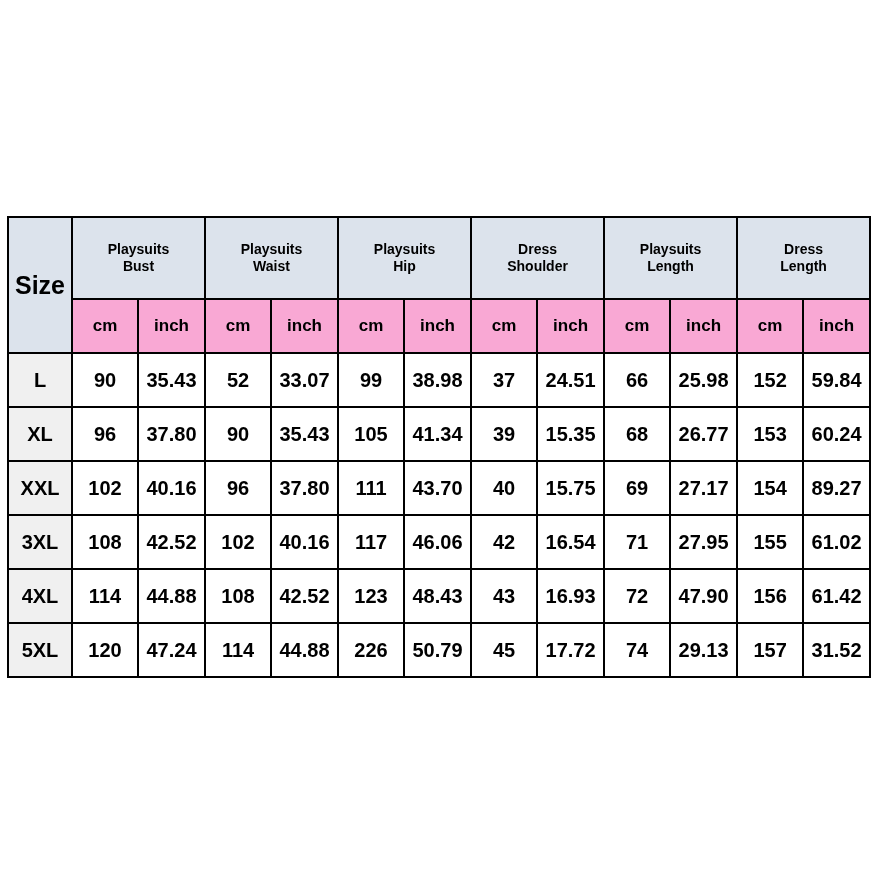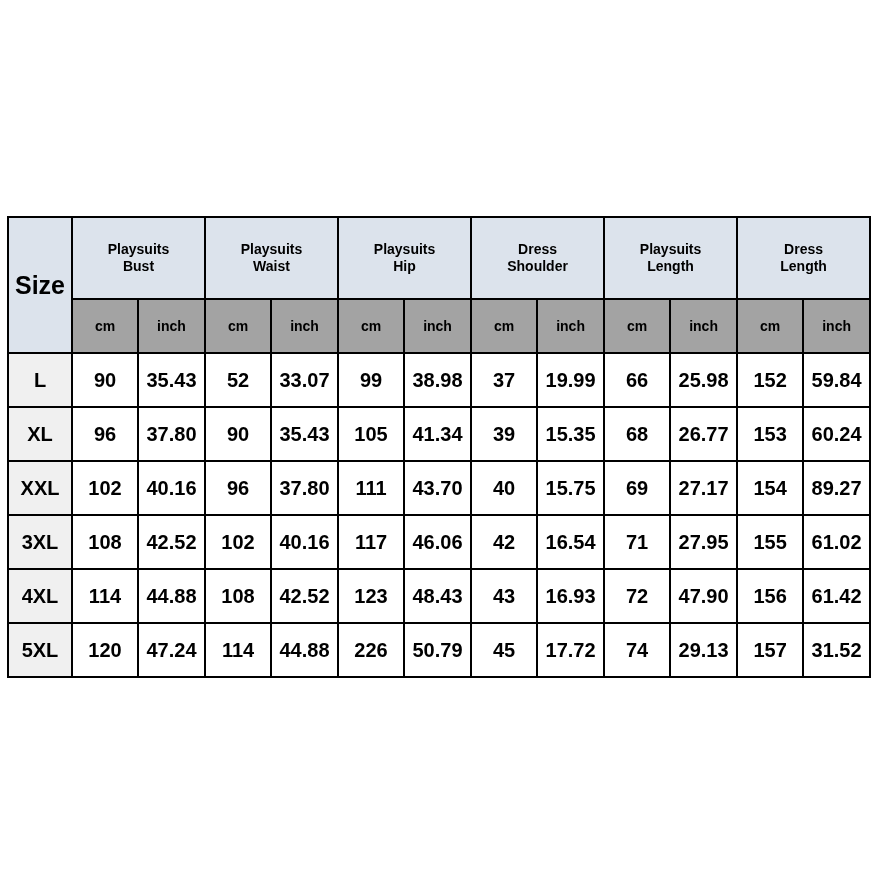--- a/index.html
+++ b/index.html
@@ -45,22 +45,22 @@
     font-size: 14px;
     line-height: 1.25;
     height: 80px;
   }
   th.size-head {
     background: #dce3ec;
     font-size: 25px;
     height: 132px;
   }
   th.unit-head {
-    background: #a3a3a3;
-    font-size: 14px;
+    background: #f9a8d4;
+    font-size: 17px;
     height: 52px;
   }
 
   
   td.size-cell {
     background: #f0f0f0;
     font-size: 20px;
     height: 52px;
   }
   td.val-cell {
@@ -140,21 +140,21 @@
     <tbody id="chart-body">
         <tr>
           <td class="size-cell">L</td>
           <td class="val-cell">90</td>
           <td class="val-cell">35.43</td>
           <td class="val-cell">52</td>
           <td class="val-cell">33.07</td>
           <td class="val-cell">99</td>
           <td class="val-cell">38.98</td>
           <td class="val-cell">37</td>
-          <td class="val-cell">19.99</td>
+          <td class="val-cell">24.51</td>
           <td class="val-cell">66</td>
           <td class="val-cell">25.98</td>
           <td class="val-cell">152</td>
           <td class="val-cell">59.84</td>
         </tr>
         <tr>
           <td class="size-cell">XL</td>
           <td class="val-cell">96</td>
           <td class="val-cell">37.80</td>
           <td class="val-cell">90</td>

